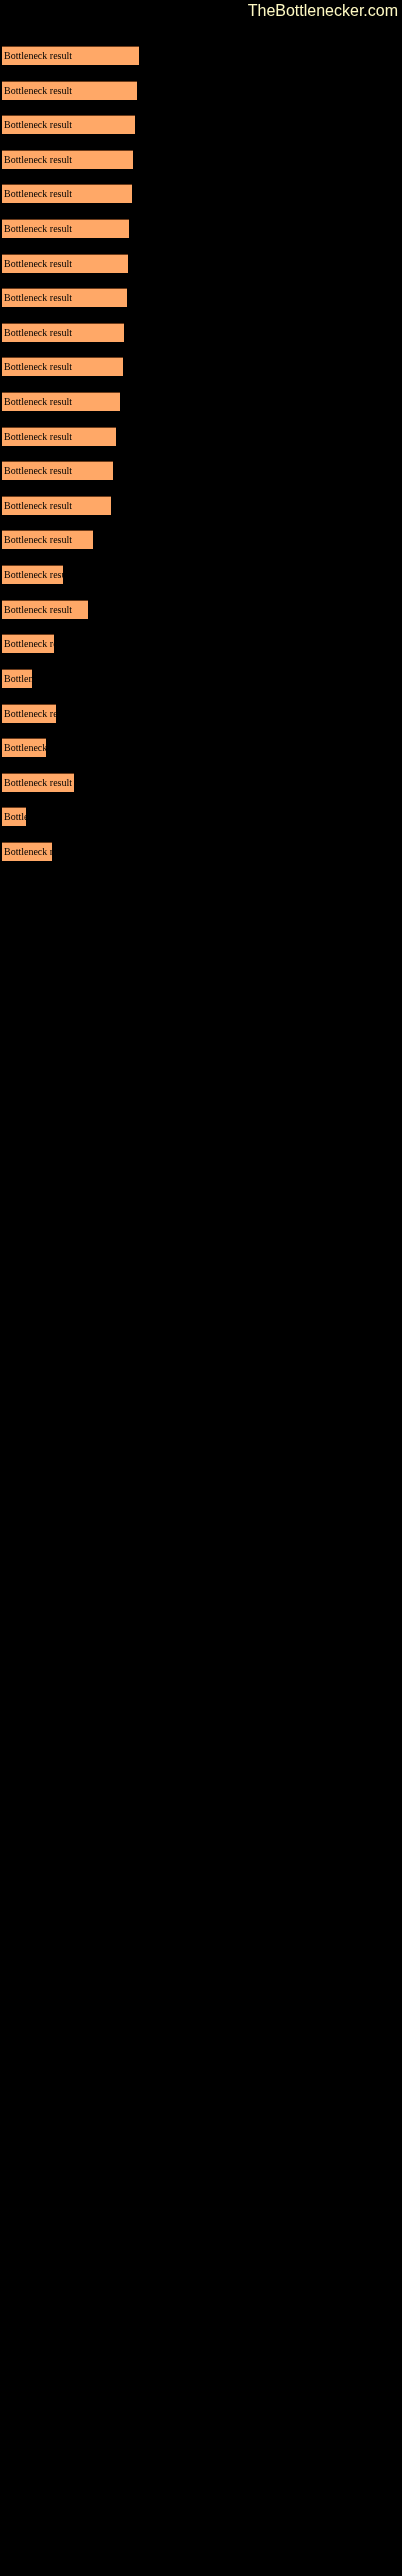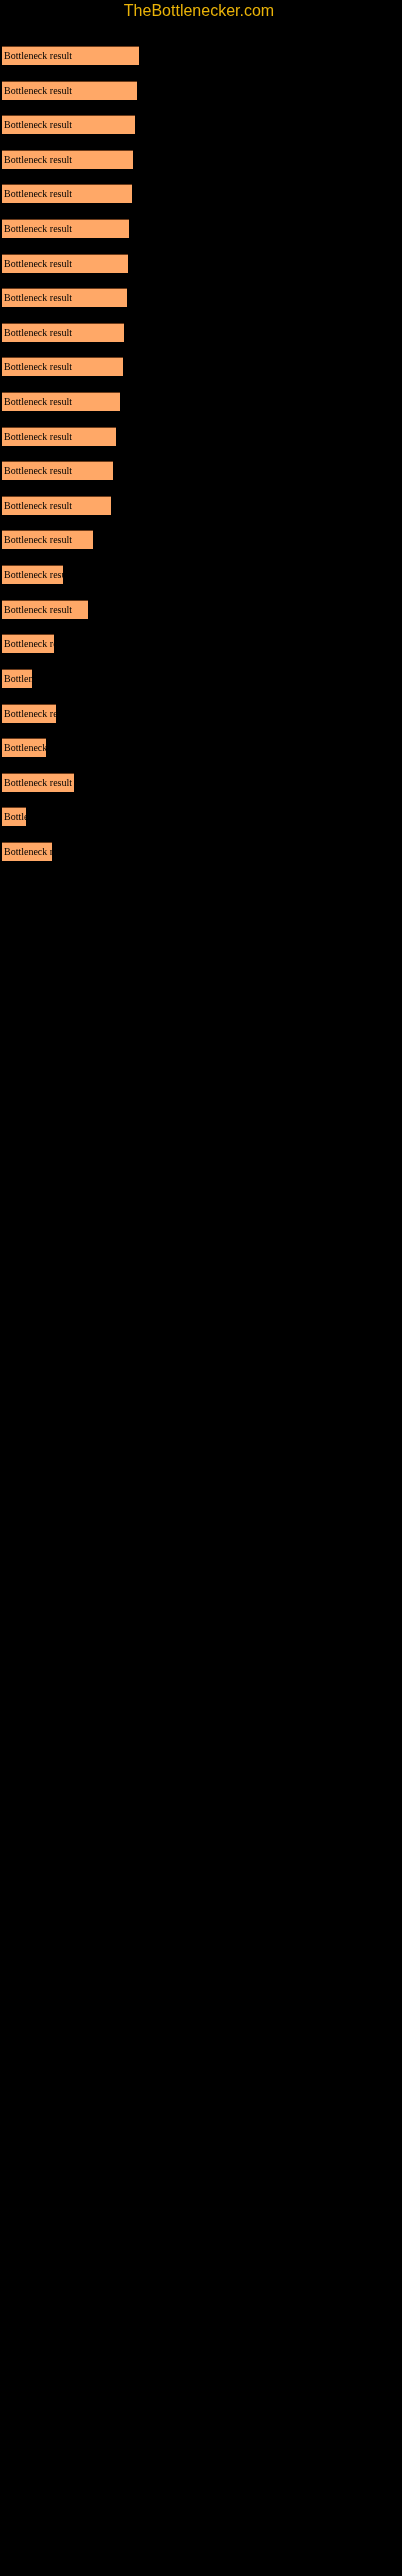--- a/index.html
+++ b/index.html
@@ -14,22 +14,22 @@
     position: relative;
     overflow: hidden;
     font-family: "Liberation Sans", sans-serif;
   }
 
   .site-title {
     position: absolute;
     top: 0px;
     left: 0px;
     width: 398px;
-    text-align: center;
-    color: #eab308;
+    text-align: right;
+    color: #fef9c3;
     font-size: 16px;
     line-height: 21px;
     font-family: "Liberation Sans", sans-serif;
     white-space: nowrap;
     letter-spacing: 0px;
   }
 
   .chart {
     position: absolute;
     top: 0;

